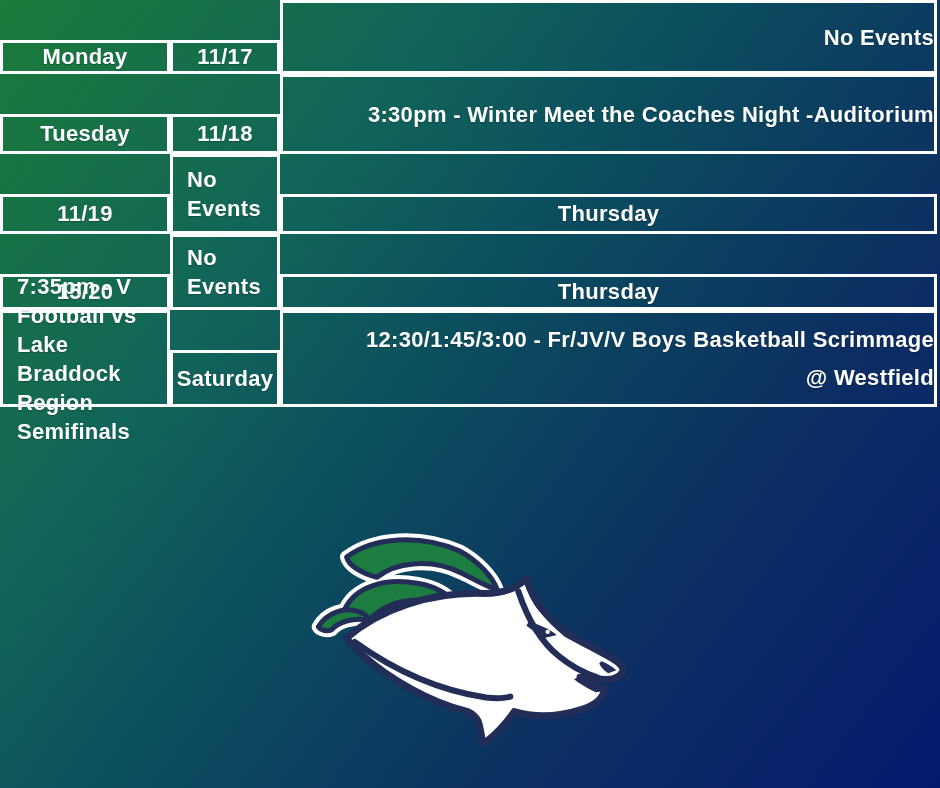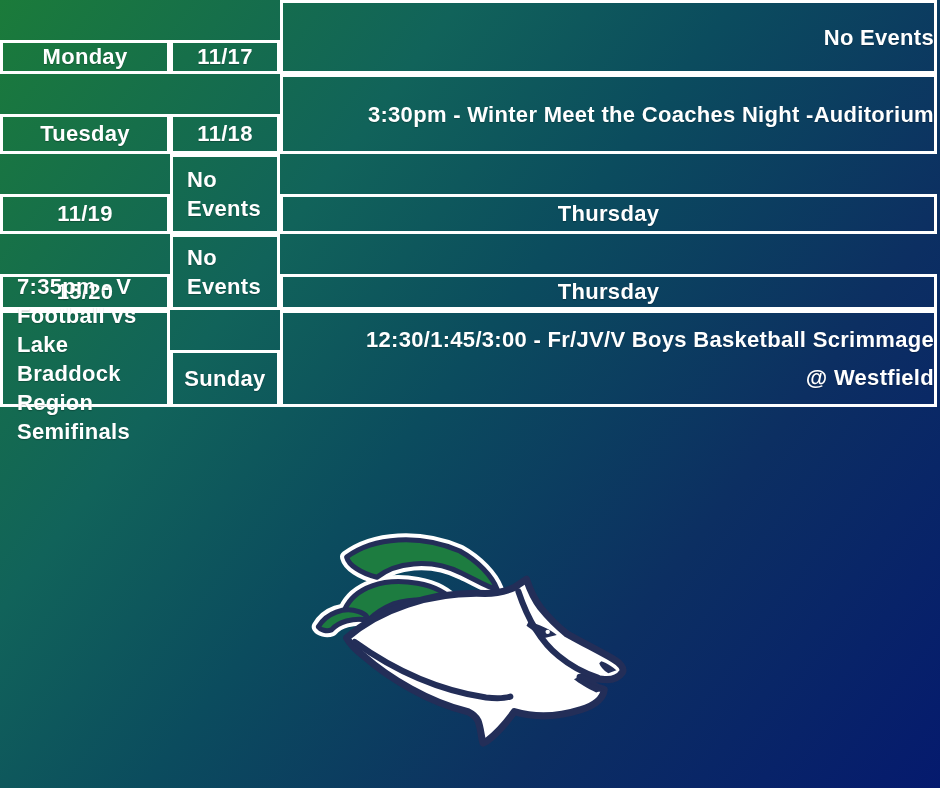--- a/index.html
+++ b/index.html
@@ -64,21 +64,21 @@
     <div class="event-line">No Events</div>
 
   </div>
 
   <div class="cell day">Thursday</div>
   <div class="cell event">
     <div class="event-line">7:35pm - V Football vs Lake Braddock</div>
     <div class="event-line">Region Semifinals</div>
   </div>
 
-  <div class="cell day">Sunday</div>
+  <div class="cell day">Saturday</div>
   <div class="cell event">
     <div class="event-line">12:30/1:45/3:00 - Fr/JV/V Boys Basketball Scrimmage</div>
     <div class="event-line indent">@ Westfield</div>
   </div>
 
 </div>
 
 <div class="logo">
   <svg viewBox="0 0 380 230" width="384" height="234" aria-hidden="true">
     <g stroke-linejoin="round" stroke-linecap="round">

